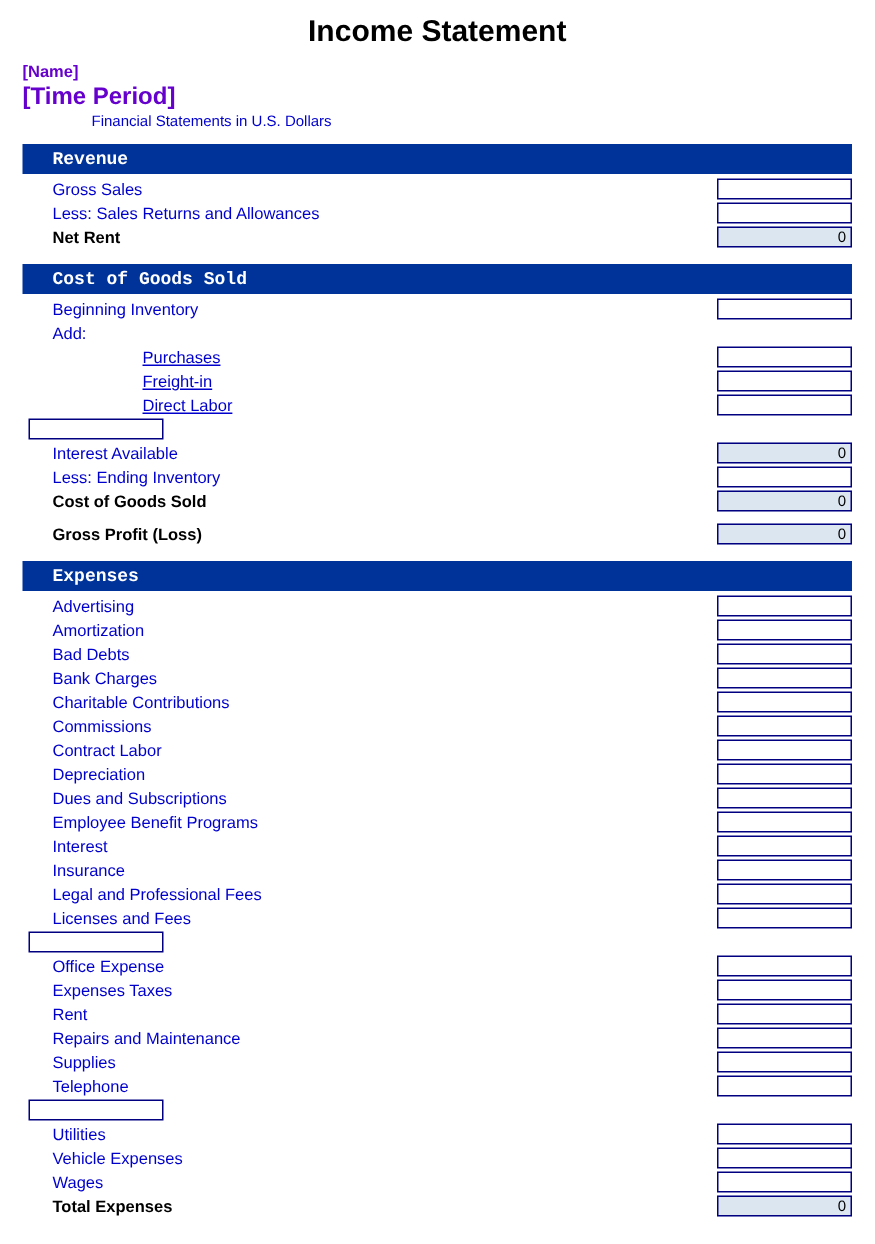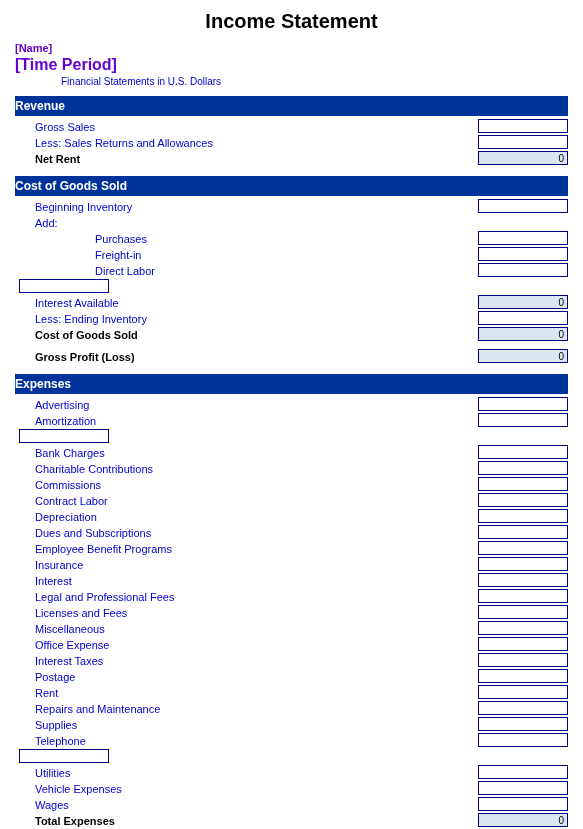--- a/index.html
+++ b/index.html
@@ -33,23 +33,24 @@
       color: #0000cc;
       font-size: 10px;
       margin-bottom: 4px;
       padding-left: 46px;
     }
     .section-header {
       background: #003399;
       color: #fff;
       font-weight: bold;
       font-size: 12px;
-      padding: 3px 0;
+      padding: 3px 20px;
       margin-top: 4px;
       margin-bottom: 2px;
+      font-family: Liberation Mono, monospace;
     }
     .row {
       display: flex;
       align-items: flex-end;
       justify-content: space-between;
       min-height: 16px;
       padding: 1px 0;
     }
     .label {
       color: #0000cc;
@@ -58,20 +59,21 @@
     }
     .label.bold-black {
       color: #000;
       font-weight: bold;
     }
     .label.indent1 {
       padding-left: 20px;
     }
     .label.indent3 {
       padding-left: 80px;
+      text-decoration: underline;
     }
     .input-cell {
       width: 90px;
       height: 14px;
       border: 1px solid #000080;
       background: #fff;
       margin-left: 4px;
       flex-shrink: 0;
     }
     .input-cell.filled {
@@ -181,20 +183,21 @@
 <div id="expenses-list">
     <div class="row">
       <span class="label indent1">Advertising</span>
       <div class="input-cell"></div>
     </div>
     <div class="row">
       <span class="label indent1">Amortization</span>
       <div class="input-cell"></div>
     </div>
     <div class="row">
+      <span class="label indent1">Bad Debts</span>
       <div class="input-cell"></div>
     </div>
     <div class="row">
       <span class="label indent1">Bank Charges</span>
       <div class="input-cell"></div>
     </div>
     <div class="row">
       <span class="label indent1">Charitable Contributions</span>
       <div class="input-cell"></div>
     </div>
@@ -212,49 +215,44 @@
     </div>
     <div class="row">
       <span class="label indent1">Dues and Subscriptions</span>
       <div class="input-cell"></div>
     </div>
     <div class="row">
       <span class="label indent1">Employee Benefit Programs</span>
       <div class="input-cell"></div>
     </div>
     <div class="row">
+      <span class="label indent1">Interest</span>
+      <div class="input-cell"></div>
+    </div>
+    <div class="row">
       <span class="label indent1">Insurance</span>
       <div class="input-cell"></div>
     </div>
     <div class="row">
-      <span class="label indent1">Interest</span>
-      <div class="input-cell"></div>
-    </div>
-    <div class="row">
       <span class="label indent1">Legal and Professional Fees</span>
       <div class="input-cell"></div>
     </div>
     <div class="row">
       <span class="label indent1">Licenses and Fees</span>
       <div class="input-cell"></div>
     </div>
     <div class="row">
-      <span class="label indent1">Miscellaneous</span>
       <div class="input-cell"></div>
     </div>
     <div class="row">
       <span class="label indent1">Office Expense</span>
       <div class="input-cell"></div>
     </div>
     <div class="row">
-      <span class="label indent1">Interest Taxes</span>
-      <div class="input-cell"></div>
-    </div>
-    <div class="row">
-      <span class="label indent1">Postage</span>
+      <span class="label indent1">Expenses Taxes</span>
       <div class="input-cell"></div>
     </div>
     <div class="row">
       <span class="label indent1">Rent</span>
       <div class="input-cell"></div>
     </div>
     <div class="row">
       <span class="label indent1">Repairs and Maintenance</span>
       <div class="input-cell"></div>
     </div>

